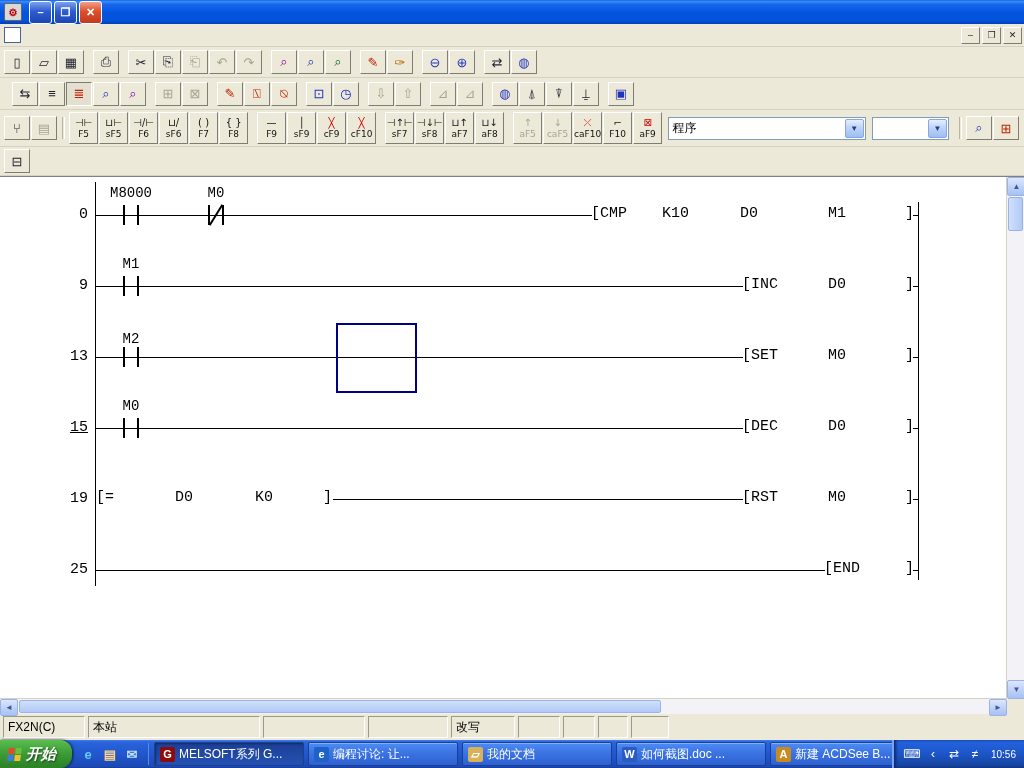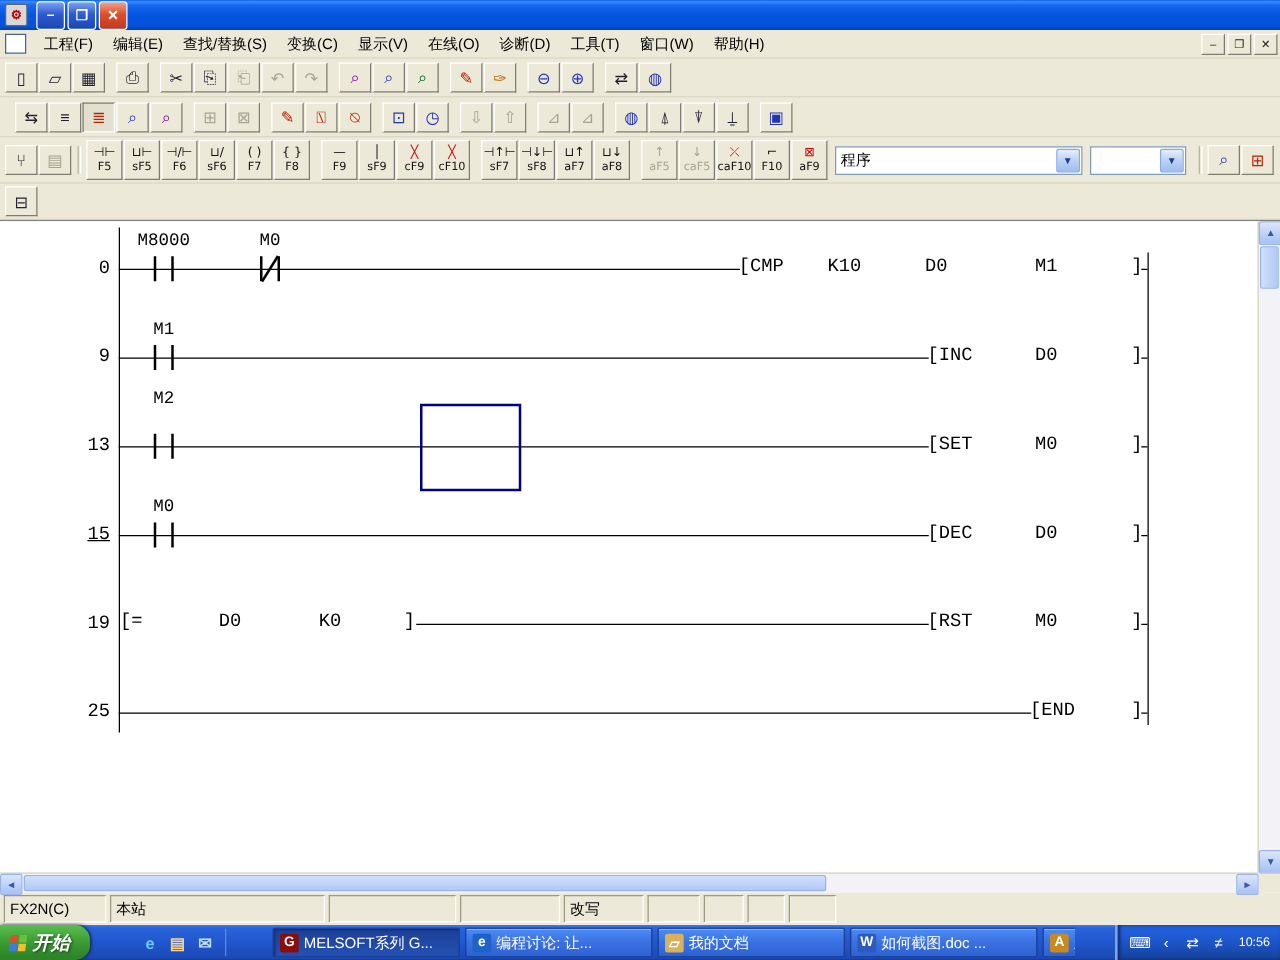--- a/index.html
+++ b/index.html
@@ -78,21 +78,21 @@
   .scr-fill{flex:1;}
   .corner{position:absolute;right:0;bottom:0;width:17px;height:15px;background:#ece9d8;}
 
   
   .statusbar{flex:0 0 22px;display:flex;align-items:stretch;background:#ece9d8;padding:2px 2px 2px 0;font-size:12px;}
   .st-cell{border:1px solid;border-color:#9d9a84 #fff #fff #9d9a84;margin-left:3px;
     display:flex;align-items:center;padding:0 4px;white-space:nowrap;overflow:hidden;}
 
   
   .taskbar{flex:0 0 28px;display:flex;align-items:center;
-    background:linear-gradient(180deg,#3f7cf0 0%,#2a63da 8%,#2258cf 45%,#1c49b5 95%,#153a96 100%);gap:32px;}
+    background:linear-gradient(180deg,#3f7cf0 0%,#2a63da 8%,#2258cf 45%,#1c49b5 95%,#153a96 100%);}
   .startbtn{height:28px;padding:0 16px 0 8px;display:flex;align-items:center;gap:5px;color:#fff;
     font-size:15px;font-weight:bold;font-style:italic;text-shadow:1px 1px 2px #1b441b;
     background:linear-gradient(180deg,#5abe4f 0%,#3e9e37 45%,#2e8528 90%);
     border-radius:0 12px 12px 0;box-shadow:1px 0 3px #123;}
   .winflag{display:grid;grid-template-columns:6px 6px;grid-template-rows:6px 6px;gap:1px;transform:skewX(-8deg);}
   .winflag i{display:block;}
   .ql{display:flex;align-items:center;gap:6px;padding:0 8px;border-right:1px solid #5a8ae0;height:22px;}
   .ql-icon{width:16px;height:16px;display:flex;align-items:center;justify-content:center;
     font-size:13px;font-weight:bold;color:#fff;}
   .tasks{flex:1;display:flex;align-items:center;gap:4px;padding:0 5px;overflow:hidden;}
@@ -115,32 +115,20 @@
 
   <div class="titlebar">
     <div class="app-icon">⚙</div>
     <div class="winbtn">–</div>
     <div class="winbtn">❐</div>
     <div class="winbtn close">✕</div>
   </div>
 
   <div class="menubar">
     <div class="mdi-doc-icon"></div>
-    <div id="menu-items" style="display:flex;">
-        <div class="menu-item">工程(F)</div>
-        <div class="menu-item">编辑(E)</div>
-        <div class="menu-item">查找/替换(S)</div>
-        <div class="menu-item">变换(C)</div>
-        <div class="menu-item">显示(V)</div>
-        <div class="menu-item">在线(O)</div>
-        <div class="menu-item">诊断(D)</div>
-        <div class="menu-item">工具(T)</div>
-        <div class="menu-item">窗口(W)</div>
-        <div class="menu-item">帮助(H)</div>
-      </div>
     <div class="menu-spacer"></div>
     <div class="mdibtn">–</div>
     <div class="mdibtn">❐</div>
     <div class="mdibtn">✕</div>
   </div>
 
   <div class="tb tb1" id="toolbar1">
       <div class="tb-btn">▯</div>
       <div class="tb-btn">▱</div>
       <div class="tb-btn">▦</div>
@@ -332,21 +320,21 @@
         <div class="cbar" style="left: 137px; top: 99px;"></div>
         <div class="clabel" style="left: 91px; top: 79px; width: 80px;">M1</div>
         <div class="ltext" style="left: 742px; top: 99px;">[INC</div>
         <div class="ltext" style="left: 828px; top: 99px;">D0</div>
         <div class="ltext" style="left: 905px; top: 99px;">]</div>
         <div class="step-num" style="left: 36px; top: 171px; width: 52px;">13</div>
         <div class="hline" style="left: 95px; top: 180px; width: 648px;"></div>
         <div class="hline" style="left: 913px; top: 180px; width: 5px;"></div>
         <div class="cbar" style="left: 123px; top: 170px;"></div>
         <div class="cbar" style="left: 137px; top: 170px;"></div>
-        <div class="clabel" style="left: 91px; top: 134px; width: 80px; font-family: Liberation Mono, monospace;">M2</div>
+        <div class="clabel" style="left: 91px; top: 154px; width: 80px; font-family: Liberation Mono, monospace;">M2</div>
         <div class="ltext" style="left: 742px; top: 170px;">[SET</div>
         <div class="ltext" style="left: 828px; top: 170px;">M0</div>
         <div class="ltext" style="left: 905px; top: 170px;">]</div>
         <div class="step-num" style="left: 36px; top: 242px; width: 52px; text-decoration: underline;">15</div>
         <div class="hline" style="left: 95px; top: 251px; width: 648px;"></div>
         <div class="hline" style="left: 913px; top: 251px; width: 5px;"></div>
         <div class="cbar" style="left: 123px; top: 241px;"></div>
         <div class="cbar" style="left: 137px; top: 241px;"></div>
         <div class="clabel" style="left: 91px; top: 221px; width: 80px;">M0</div>
         <div class="ltext" style="left: 742px; top: 241px;">[DEC</div>

